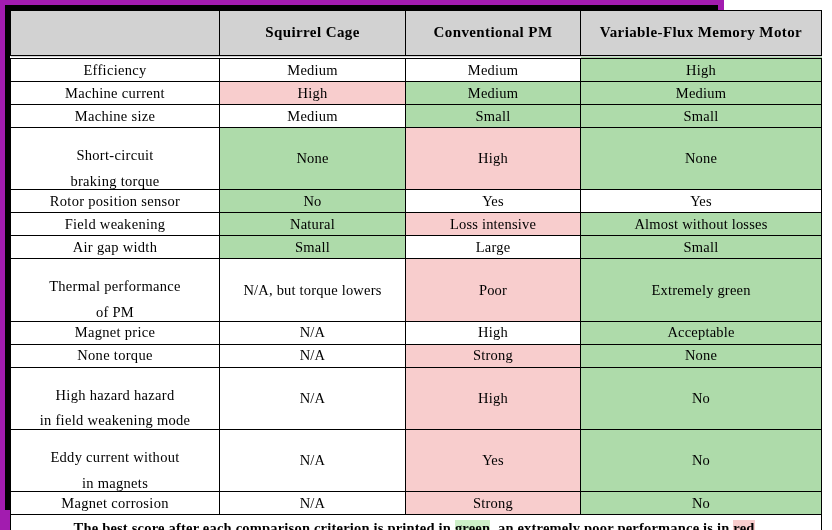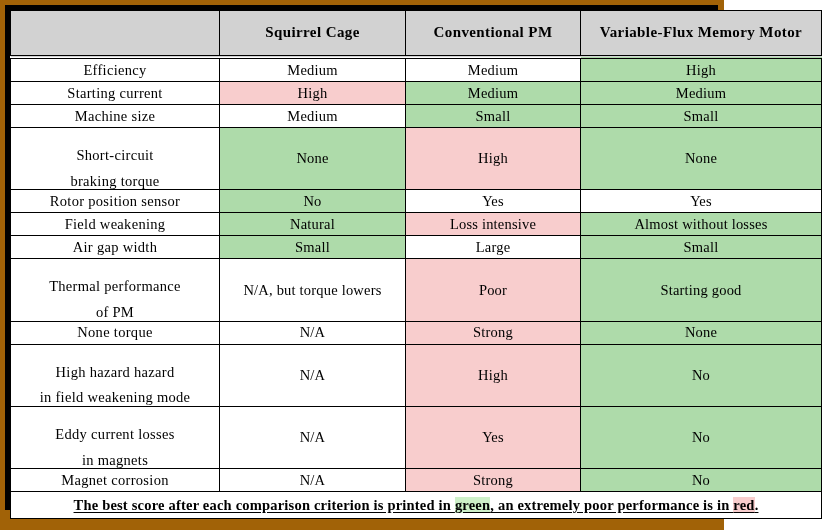--- a/index.html
+++ b/index.html
@@ -12,21 +12,21 @@
     height: 530px;
     font-family: "Liberation Serif", "DejaVu Serif", serif;
     overflow: hidden;
   }
 
   #page {
     width: 724px;
     height: 530px;
     box-sizing: border-box;
     padding: 5px 6px 20px 5px;
-    background: #a16207;
+    background: #a21caf;
   }
 
   #frame {
     width: 100%;
     height: 100%;
     box-sizing: border-box;
     border: 5px solid #000000;
     background: #ffffff;
   }
 
@@ -123,21 +123,21 @@
         </tr>
       </thead>
       <tbody id="tbody">
           <tr class="r1">
             <td class="crit"><span>Efficiency</span></td>
             <td class="val fill-none"><span>Medium</span></td>
             <td class="val fill-none"><span>Medium</span></td>
             <td class="val fill-green"><span>High</span></td>
           </tr>
           <tr class="r1">
-            <td class="crit"><span>Starting current</span></td>
+            <td class="crit"><span>Machine current</span></td>
             <td class="val fill-red"><span>High</span></td>
             <td class="val fill-green"><span>Medium</span></td>
             <td class="val fill-green"><span>Medium</span></td>
           </tr>
           <tr class="r1">
             <td class="crit"><span>Machine size</span></td>
             <td class="val fill-none"><span>Medium</span></td>
             <td class="val fill-green"><span>Small</span></td>
             <td class="val fill-green"><span>Small</span></td>
           </tr>
@@ -172,21 +172,27 @@
           </tr>
           <tr class="r2">
             <td class="crit">
               <span class="two-line">
                 <span class="ln">Thermal performance</span>
                 <span class="ln">of PM</span>
               </span>
             </td>
             <td class="val fill-none"><span>N/A, but torque lowers</span></td>
             <td class="val fill-red"><span>Poor</span></td>
-            <td class="val fill-green"><span>Starting good</span></td>
+            <td class="val fill-green"><span>Extremely green</span></td>
+          </tr>
+          <tr class="r1">
+            <td class="crit"><span>Magnet price</span></td>
+            <td class="val fill-none"><span>N/A</span></td>
+            <td class="val fill-none"><span>High</span></td>
+            <td class="val fill-green"><span>Acceptable</span></td>
           </tr>
           <tr class="r1">
             <td class="crit"><span>None torque</span></td>
             <td class="val fill-none"><span>N/A</span></td>
             <td class="val fill-red"><span>Strong</span></td>
             <td class="val fill-green"><span>None</span></td>
           </tr>
           <tr class="r2">
             <td class="crit">
               <span class="two-line">
@@ -194,21 +200,21 @@
                 <span class="ln">in field weakening mode</span>
               </span>
             </td>
             <td class="val fill-none"><span>N/A</span></td>
             <td class="val fill-red"><span>High</span></td>
             <td class="val fill-green"><span>No</span></td>
           </tr>
           <tr class="r2">
             <td class="crit">
               <span class="two-line">
-                <span class="ln">Eddy current losses</span>
+                <span class="ln">Eddy current without</span>
                 <span class="ln">in magnets</span>
               </span>
             </td>
             <td class="val fill-none"><span>N/A</span></td>
             <td class="val fill-red"><span>Yes</span></td>
             <td class="val fill-green"><span>No</span></td>
           </tr>
           <tr class="r1">
             <td class="crit"><span>Magnet corrosion</span></td>
             <td class="val fill-none"><span>N/A</span></td>

